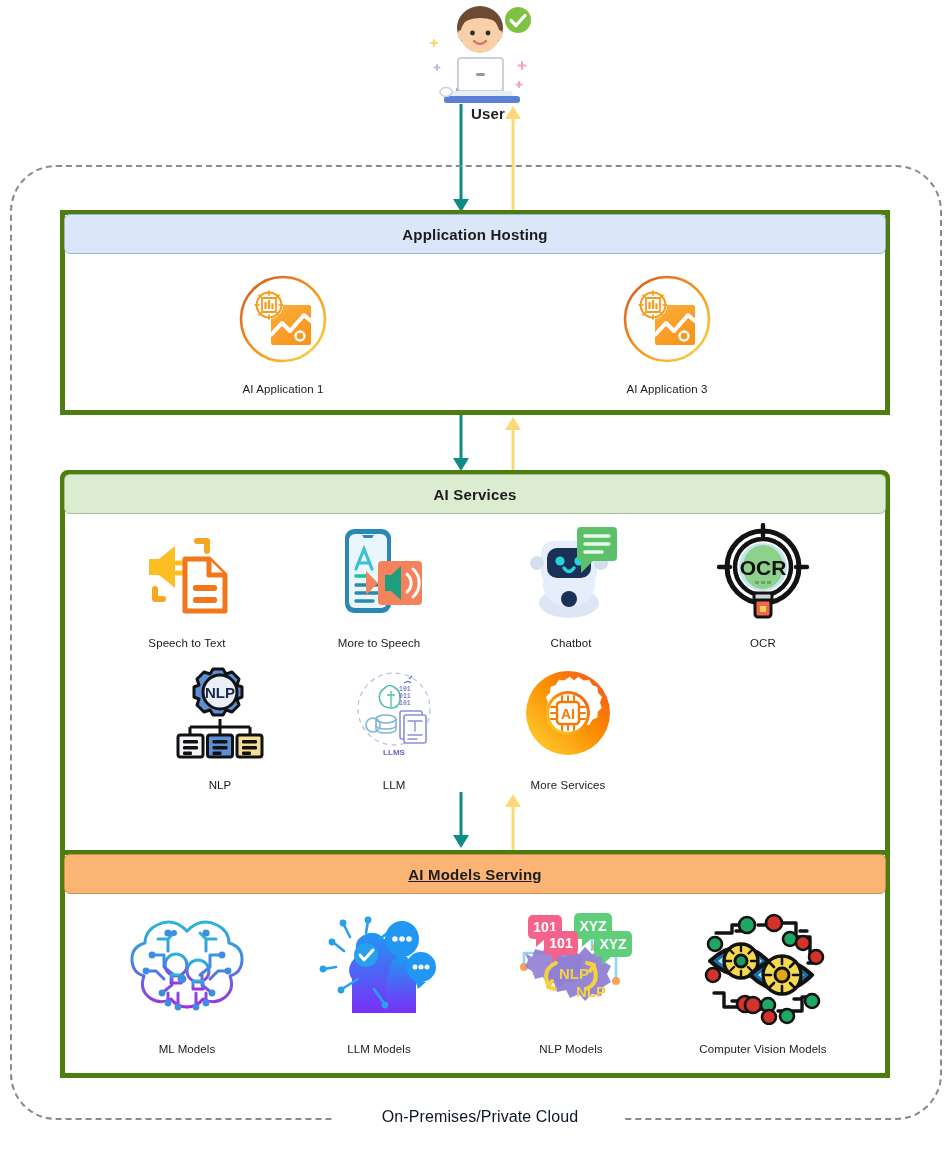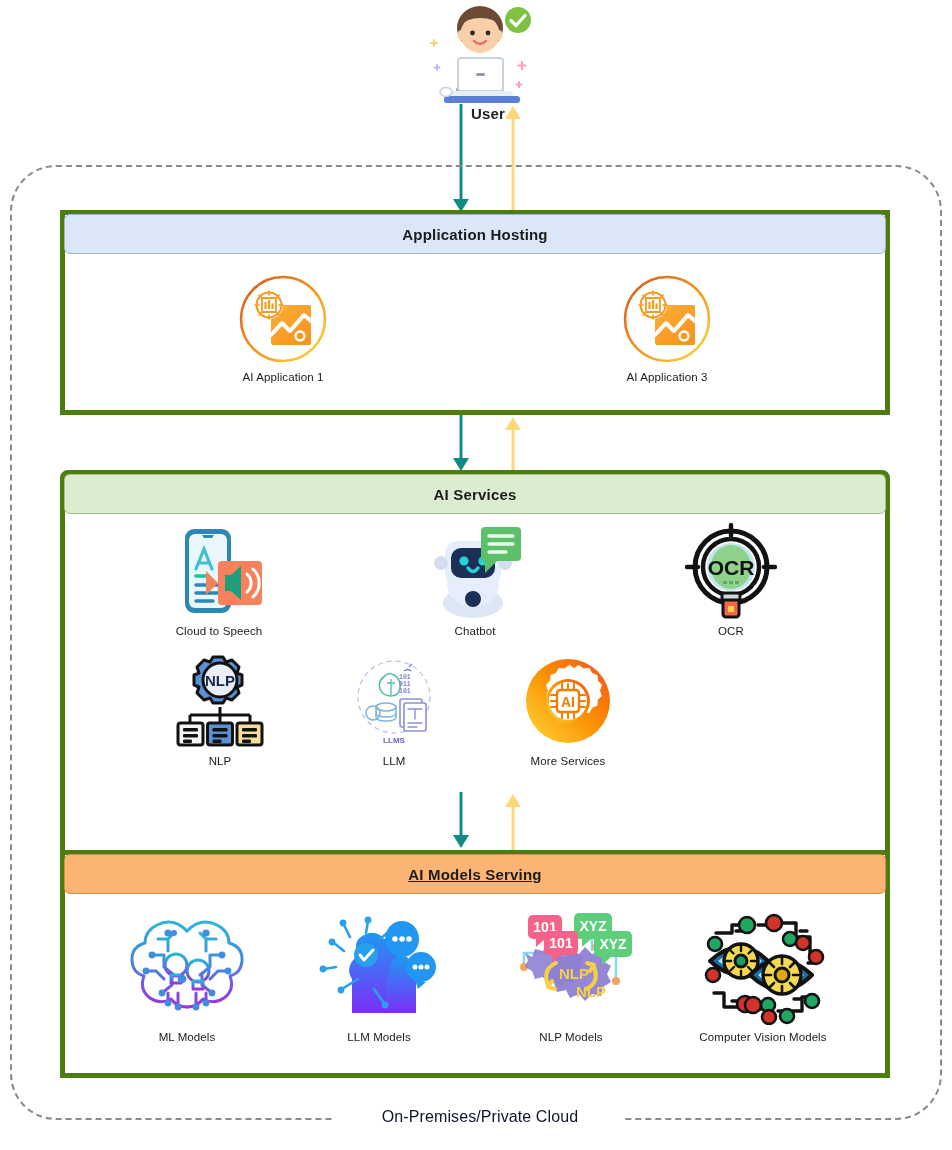--- a/index.html
+++ b/index.html
@@ -35,21 +35,21 @@
     position:absolute;left:-1px;top:-1px;right:-1px;height:40px;
     border:1px solid #9aa0a6;border-radius:6px;box-sizing:border-box;
     display:flex;align-items:center;justify-content:center;
     font-size:15px;font-weight:700;color:#1c1c1c;letter-spacing:.2px;
   }
   .panel-body{position:absolute;left:0;right:0;top:40px;bottom:0;}
 
   .row{display:flex;align-items:flex-start;}
   .cell{display:flex;flex-direction:column;align-items:center;justify-content:flex-start;}
   .cell-label{
-    font-size:11.5px;color:#1a1a1a;text-align:center;margin-top:6px;
+    font-size:11.5px;color:#1a1a1a;text-align:center;margin-top:18px;
     letter-spacing:.1px;white-space:nowrap;
   }
   .ico{display:block;}
 
   
   .arrow{position:absolute;}
 </style>
 </head>
 <body>
 
@@ -184,40 +184,57 @@
     <line x1="13" y1="58" x2="13" y2="14" stroke="#fcd976" stroke-width="3"></line>
     <path d="M13 2 l-8 13 l16 0 z" fill="#fcd976"></path>
   </svg>
 
   <div class="panel" style="left:60px;top:470px;width:830px;height:392px;border-radius:8px;">
     <div class="panel-head" style="background:#dcecd0;border-color:#a8bf95;">AI Services</div>
     <div class="panel-body">
 
       <div class="row" style="padding:8px 26px 0 26px;justify-content:space-around;">
 
+        <div class="cell">
+          <svg class="ico" width="96" height="96" viewBox="0 0 96 96">
+            <g stroke="#f5a623" stroke-width="6" fill="none" stroke-linecap="round" stroke-linejoin="round">
+              <path d="M58 18 l10 0 l0 10"></path>
+              <path d="M24 76 l-8 0 l0 -10"></path>
+            </g>
+            <path d="M10 36 l10 0 l16 -13 l0 42 l-16 -13 l-10 0 z" fill="#fbbf24"></path>
+            <path d="M38 40 l7 0 M38 50 l7 0" stroke="#fbbf24" stroke-width="5" stroke-linecap="round"></path>
+            <path d="M46 36 l24 0 l16 16 l0 36 l-40 0 z" fill="#ffffff" stroke="#f2761a" stroke-width="5" stroke-linejoin="round"></path>
+            <path d="M70 36 l0 16 l16 0" fill="#ffffff" stroke="#f2761a" stroke-width="5" stroke-linejoin="round"></path>
+            <g fill="#f2761a">
+              <rect x="54" y="62" width="24" height="6" rx="2.5"></rect>
+              <rect x="54" y="74" width="24" height="6" rx="2.5"></rect>
+            </g>
+          </svg>
+          <div class="cell-label">Speech to Text</div>
+        </div>
 
         <div class="cell">
           <svg class="ico" width="96" height="96" viewBox="0 0 96 96">
             <rect x="14" y="6" width="46" height="84" rx="9" fill="#2b87b3"></rect>
             <rect x="18" y="11" width="38" height="74" rx="6" fill="#e9f6fb"></rect>
             <path d="M31 12 l12 0 l-2 3 l-8 0z" fill="#2b87b3"></path>
             <path d="M25 46 l8 -20 l8 20 M28 40 l10 0" stroke="#3fbfd4" stroke-width="3.2" fill="none" stroke-linecap="round"></path>
             <path d="M25 53 l10 0" stroke="#17c5a0" stroke-width="3.6" stroke-linecap="round"></path>
             <g stroke="#2b87b3" stroke-width="3.4" stroke-linecap="round">
               <path d="M25 62 l26 0 M25 70 l22 0 M25 78 l17 0"></path>
             </g>
             <rect x="47" y="38" width="44" height="44" rx="4" fill="#f4825c"></rect>
             <path d="M47 60 l-12 -12 l0 24 z" fill="#f4825c"></path>
             <path d="M54 52 l6 0 l10 -9 l0 34 l-10 -9 l-6 0 z" fill="#1f9e7e"></path>
             <g stroke="#ffffff" stroke-width="3" fill="none" stroke-linecap="round">
               <path d="M76 51 a12 12 0 0 1 0 18"></path>
               <path d="M82 46 a19 19 0 0 1 0 28"></path>
             </g>
           </svg>
-          <div class="cell-label">Cloud to Speech</div>
+          <div class="cell-label">More to Speech</div>
         </div>
 
         <div class="cell">
           <svg class="ico" width="96" height="96" viewBox="0 0 96 96">
             <ellipse cx="46" cy="80" rx="30" ry="15" fill="#dde6f5"></ellipse>
             <ellipse cx="46" cy="62" rx="26" ry="22" fill="#e7eefb"></ellipse>
             <rect x="18" y="18" width="56" height="44" rx="12" fill="#e7eefb"></rect>
             <circle cx="14" cy="40" r="7" fill="#d4deef"></circle>
             <circle cx="78" cy="40" r="7" fill="#d4deef"></circle>
             <rect x="24" y="25" width="44" height="30" rx="10" fill="#1b3057"></rect>

